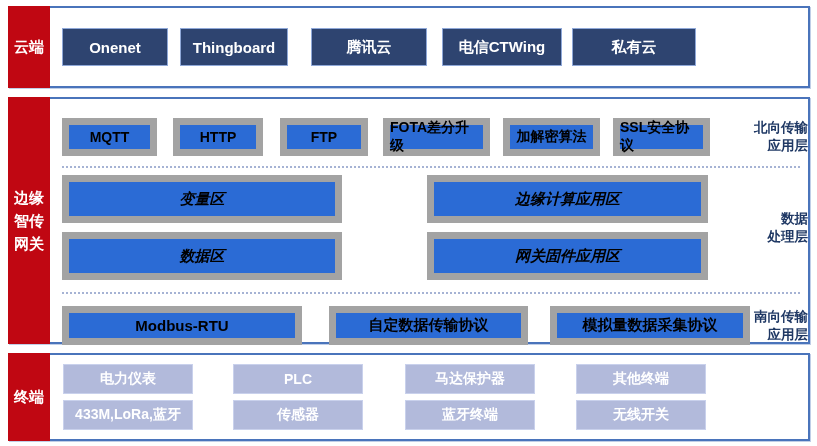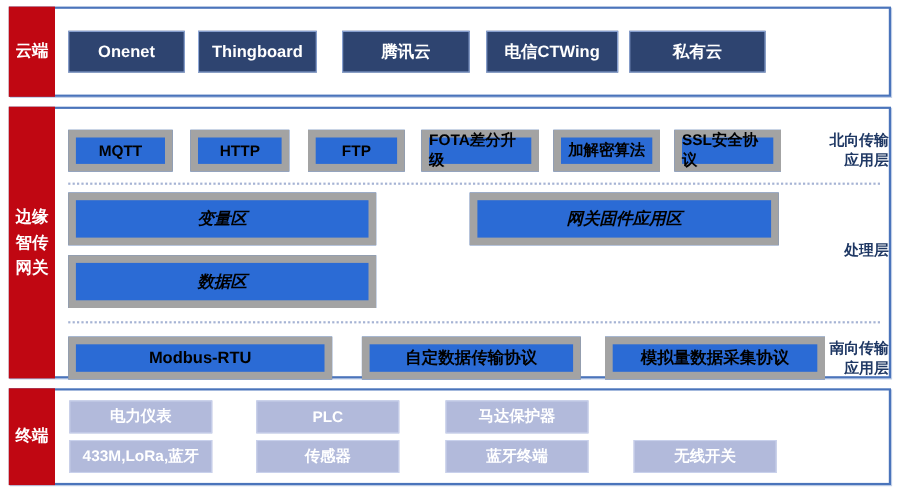--- a/index.html
+++ b/index.html
@@ -114,23 +114,25 @@
       </div>
 
       <div class="dotted"></div>
 
       <div class="mid-block">
         <div class="mid-col mid-left">
           <div class="blue-box">变量区</div>
           <div class="blue-box">数据区</div>
         </div>
         <div class="mid-col mid-right">
+          <div class="blue-box">边缘计算应用区</div>
           <div class="blue-box">网关固件应用区</div>
         </div>
         <div class="layer-label">
+          <div>数据</div>
           <div>处理层</div>
         </div>
       </div>
 
       <div class="dotted dotted-2"></div>
 
       <div class="gw-row south-row">
         <div class="blue-box">Modbus-RTU</div>
         <div class="blue-box">自定数据传输协议</div>
         <div class="blue-box">模拟量数据采集协议</div>
@@ -145,20 +147,21 @@
 
   <section class="band band-terminal">
     <div class="red-tab">
       <span>终端</span>
     </div>
     <div class="content term-col">
       <div class="term-row">
         <div class="purple-box">电力仪表</div>
         <div class="purple-box">PLC</div>
         <div class="purple-box">马达保护器</div>
+        <div class="purple-box">其他终端</div>
       </div>
       <div class="term-row">
         <div class="purple-box">433M,LoRa,蓝牙</div>
         <div class="purple-box">传感器</div>
         <div class="purple-box">蓝牙终端</div>
         <div class="purple-box">无线开关</div>
       </div>
     </div>
   </section>
 

